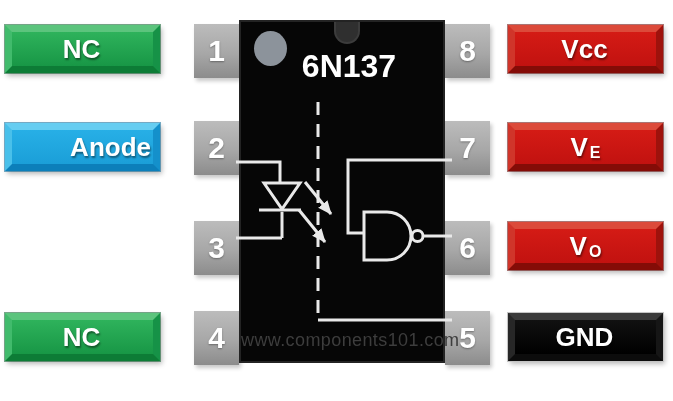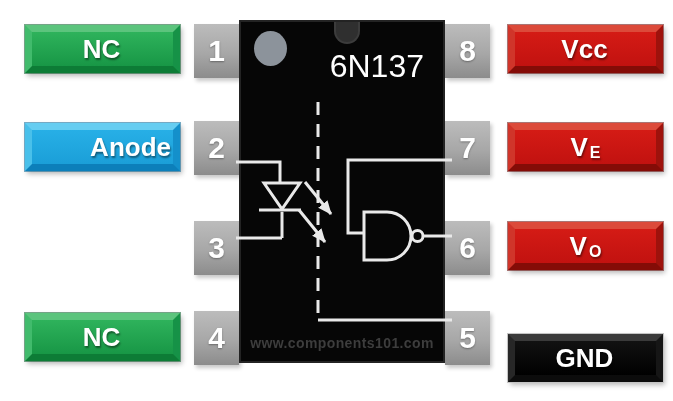--- a/index.html
+++ b/index.html
@@ -6,24 +6,24 @@
   .stage{position:relative;width:673px;height:401px;background:#ffffff;overflow:hidden;}
 
   
   .chip{position:absolute;left:239px;top:20px;width:206px;height:343px;
         background:#060606;border:2px solid #232323;box-sizing:border-box;}
   .chip-notch{position:absolute;left:93px;top:0;width:26px;height:22px;
         background:#2f2f2f;border:2px solid #3c3c3c;border-top:none;
         border-radius:0 0 13px 13px;box-sizing:border-box;}
   .chip-dot{position:absolute;left:13px;top:9px;width:33px;height:35px;
         border-radius:50%;background:#8c939b;}
-  .chip-title{position:absolute;left:33px;top:26px;width:150px;text-align:right;
-        color:#ffffff;font-size:32px;font-weight:normal;letter-spacing:0px;}
-  .chip-watermark{position:absolute;left:0;right:0;bottom:10px;text-align:center;
-        color:#3d3d3d;font-size:14px;font-weight:bold;letter-spacing:.4px;}
+  .chip-title{position:absolute;left:33px;top:26px;width:150px;text-align:center;
+        color:#ffffff;font-size:32px;font-weight:bold;letter-spacing:0px;}
+  .chip-watermark{position:absolute;left:0;right:0;bottom:10px;text-align:left;
+        color:#3d3d3d;font-size:18px;font-weight:normal;letter-spacing:.4px;}
   .chip-svg{position:absolute;left:-5px;top:0;width:216px;height:343px;}
 
   
   .pin{position:absolute;width:45px;height:54px;
        background:linear-gradient(180deg,#bcbcbc 0%,#a7a7a7 55%,#8c8c8c 100%);
        display:flex;align-items:center;justify-content:center;
        color:#fff;font-size:30px;font-weight:bold;
        text-shadow:0 1px 2px rgba(0,0,0,.35);
        box-shadow:2px 3px 4px rgba(0,0,0,.22);}
   .pin-left{left:194px}
@@ -32,40 +32,40 @@
 
   
   .plabel{position:absolute;width:155px;height:48px;box-sizing:border-box;
        border:7px solid;display:flex;align-items:baseline;justify-content:center;
        color:#fff;font-weight:bold;font-size:26px;line-height:34px;
        text-shadow:1px 2px 2px rgba(0,0,0,.45);
        box-shadow:2px 3px 5px rgba(0,0,0,.28);}
   .plabel .main{align-self:center;}
   .plabel .sub{align-self:center;font-size:16px;font-weight:bold;margin-left:2px;
        position:relative;top:6px;}
-  .left-label{left:25px}
+  .left-label{left:5px}
   .right-label{left:508px}
   .plabel.r1{top:25px}.plabel.r2{top:123px}.plabel.r3{top:222px}.plabel.r4{top:313px}
 
   .lbl-green{background:linear-gradient(180deg,#2eb25b,#189746);
        border-top-color:#5cc47d;border-bottom-color:#0d7c36;
        border-left-color:#41bb6c;border-right-color:#169247;
        box-shadow:0 0 0 1px rgba(9,92,41,.55),2px 3px 5px rgba(0,0,0,.28);}
   .lbl-blue{background:linear-gradient(180deg,#27afe6,#1b9fd8);
        border-top-color:#66cdf1;border-bottom-color:#0c7fba;
        border-left-color:#49c0ea;border-right-color:#1490cb;
        box-shadow:0 0 0 1px rgba(9,104,152,.55),2px 3px 5px rgba(0,0,0,.28);justify-content:flex-end;}
   .lbl-red{background:linear-gradient(180deg,#d41b15,#c21210);
        border-top-color:#dc4a3a;border-bottom-color:#840c07;
        border-left-color:#d0352a;border-right-color:#9e120c;
        box-shadow:0 0 0 1px rgba(104,8,5,.55),2px 3px 5px rgba(0,0,0,.28);}
   .lbl-black{background:linear-gradient(180deg,#111111,#000000);
        border-top-color:#3a3a3a;border-bottom-color:#0c0c0c;
        border-left-color:#272727;border-right-color:#161616;
-       box-shadow:0 0 0 1px #c4c4c4,2px 3px 5px rgba(0,0,0,.28);margin-top:21px;}
+       box-shadow:0 0 0 1px #c4c4c4,2px 3px 5px rgba(0,0,0,.28);}
 </style>
 </head>
 <body>
 
 <div class="stage">
 
   <div class="plabel left-label lbl-green r1">
     <span class="main">NC</span>
       <span class="sub"></span>
   </div>

